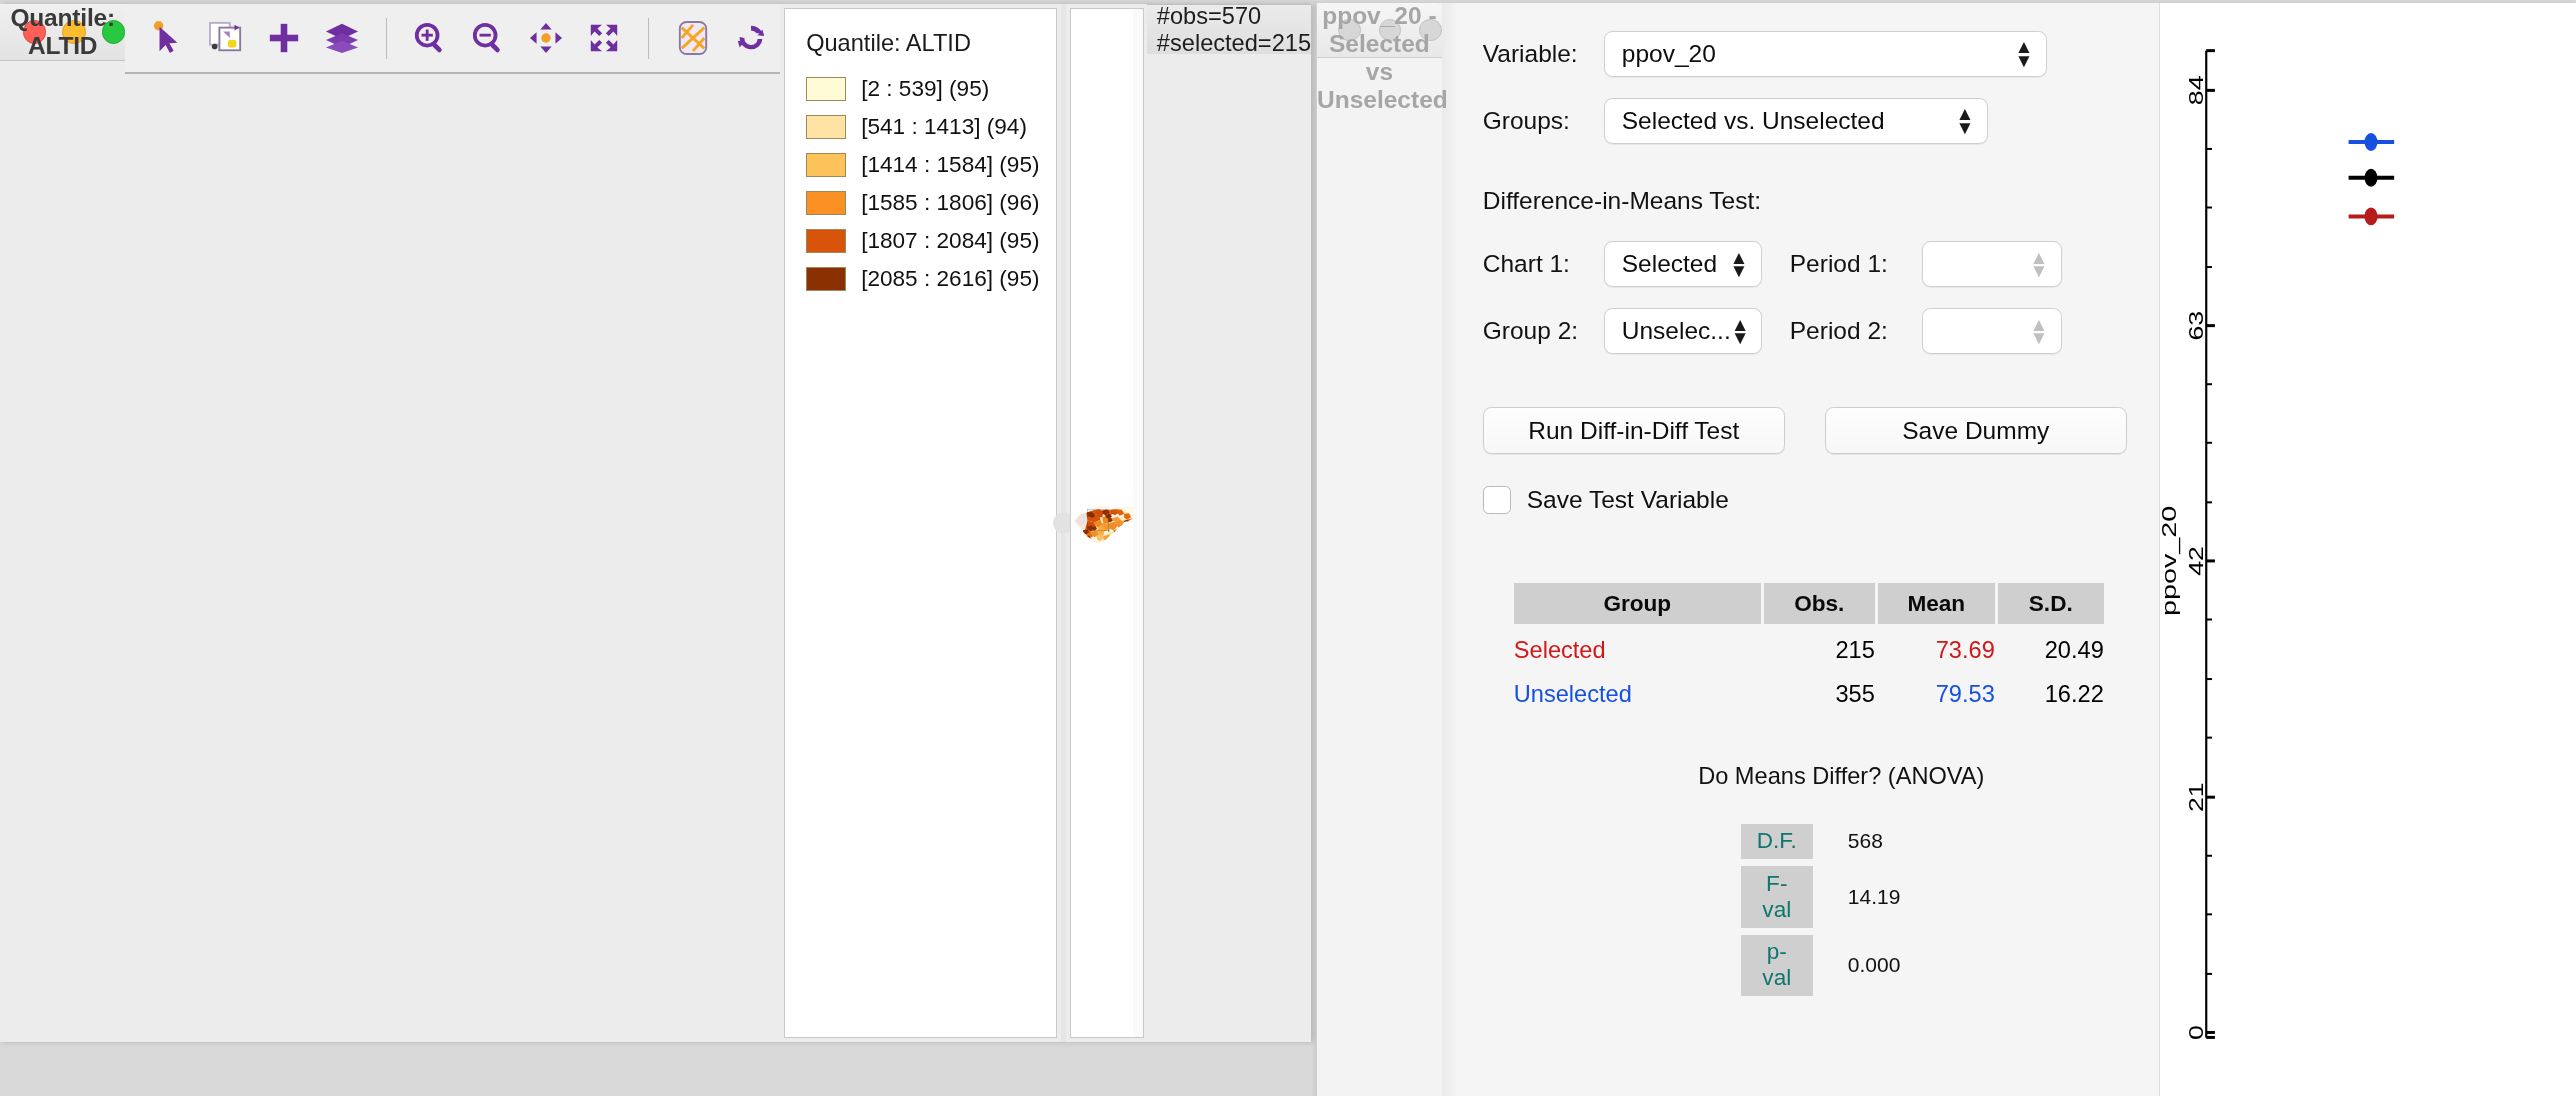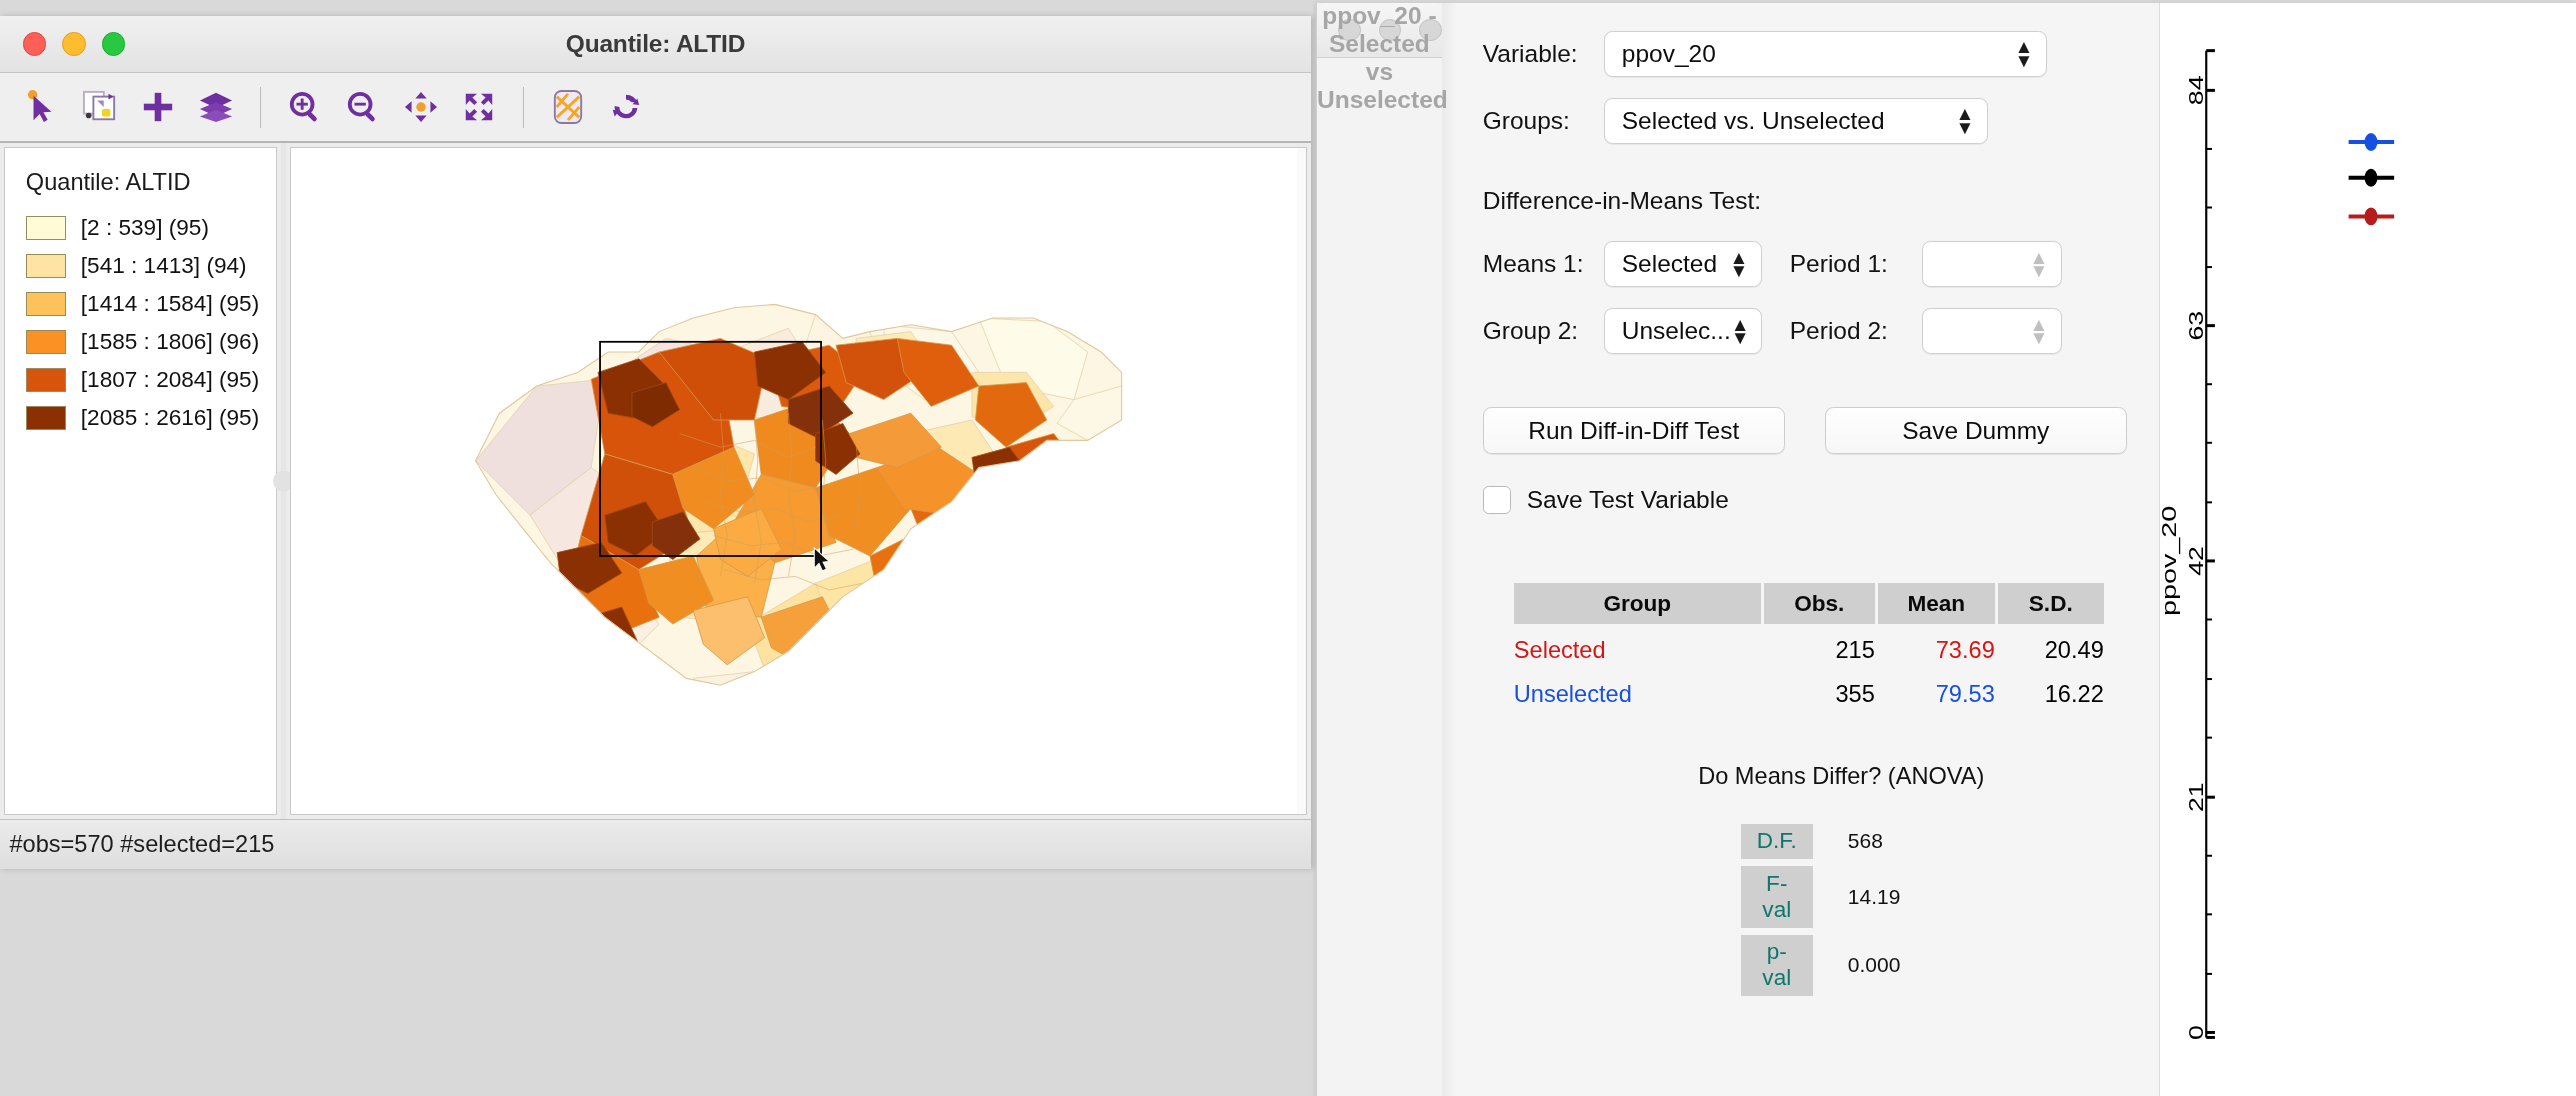--- a/index.html
+++ b/index.html
@@ -6,24 +6,24 @@
   html, body {
     width: 2576px; height: 1097px;
     font-family: "Liberation Sans", sans-serif;
     background: #d9d9d9;
     overflow: hidden;
   }
   #root { position: relative; width: 2576px; height: 1097px; }
 
   
   .map-window {
-    position: absolute; left: 0; top: 16px;
-    width: 1311px; height: 853px;
+    position: absolute; left: 0; top: 4px;
+    width: 1311px; height: 1038px;
     background: #ececec;
-    display: flex; flex-direction: column;
+    display: flex; flex-direction: row;
     box-shadow: 1.9px 0 5.7px rgba(0,0,0,.18);
   }
   .titlebar {
     height: 57px; flex: 0 0 57px;
     background: linear-gradient(to bottom,#f0f0f0,#e3e3e3);
     border-bottom: 0.9px solid #c4c4c4;
     display: flex; align-items: center; position: relative;
   }
   .traffic { display: flex; gap: 16px; margin-left: 22.6px; }
   .light { width: 23.6px; height: 23.6px; border-radius: 50%; }
@@ -458,21 +458,21 @@
           <div class="ctl-label lbl-groups">Groups:</div>
           <div class="select sel-groups">
             <span class="val">Selected vs. Unselected</span>
             <span class="chev">▲<br>▼</span>
           </div>
         </div>
 
         <div class="section-head">Difference-in-Means Test:</div>
 
         <div class="gp-row">
-          <div class="gp-label">Means 1:</div>
+          <div class="gp-label">Chart 1:</div>
           <div class="select sel-group">
             <span class="val">Selected</span>
             <span class="chev">▲<br>▼</span>
           </div>
           <div class="period-label">Period 1:</div>
           <div class="select sel-period">
             <span class="val"></span>
             <span class="chev dim">▲<br>▼</span>
           </div>
         </div>

